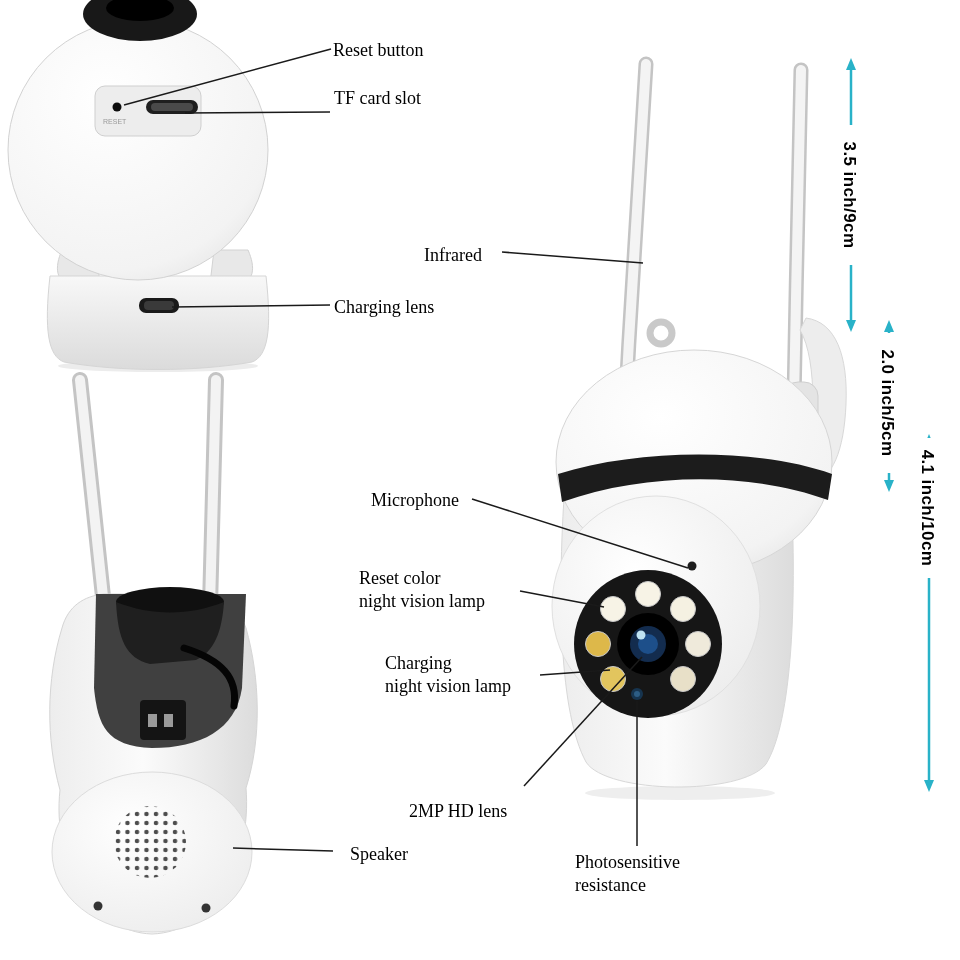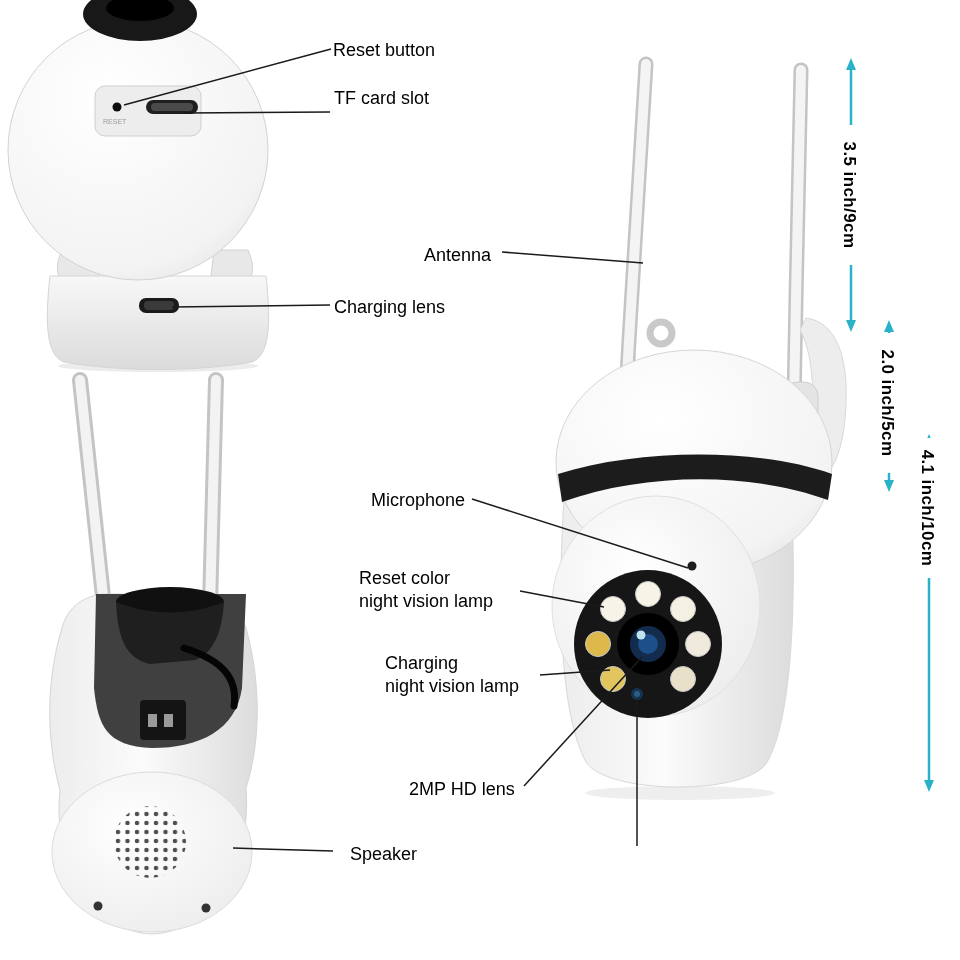--- a/index.html
+++ b/index.html
@@ -1,19 +1,19 @@
 <!DOCTYPE html>
 <html><head>
 <meta charset="utf-8">
 <style>
   html,body{margin:0;padding:0;background:#ffffff;}
   .canvas{position:relative;width:960px;height:960px;background:#ffffff;overflow:hidden;
           font-family:"Liberation Sans",sans-serif;}
   svg.art{position:absolute;left:0;top:0;}
-  .label{position:absolute;color:#000;font-size:18px;line-height:1.25;white-space:pre-line;}
+  .label{position:absolute;color:#000;font-size:18px;line-height:1.25;white-space:pre-line;font-family:Liberation Serif, serif;}
   .dim{position:absolute;width:140px;text-align:center;font-size:17px;font-weight:bold;color:#000;
        transform:rotate(90deg);transform-origin:center;background:#ffffff;letter-spacing:.4px;}
 </style>
 </head>
 <body>
 
 <div class="canvas">
 
 <svg class="art" width="960" height="960" viewBox="0 0 960 960">
   <defs>
@@ -149,27 +149,29 @@
     <polygon points="889,320 884,332 894,332" stroke="none"></polygon>
     <polygon points="889,492 884,480 894,480" stroke="none"></polygon>
     <line x1="929" y1="444" x2="929" y2="782"></line>
     <polygon points="929,434 924,446 934,446" stroke="none"></polygon>
     <polygon points="929,792 924,780 934,780" stroke="none"></polygon>
   </g>
 </svg>
 
 <div class="label" style="left:333px;top:39px">Reset button</div>
 <div class="label" style="left:334px;top:87px">TF card slot</div>
-<div class="label" style="left:424px;top:244px">Antenna</div>
+<div class="label" style="left:424px;top:244px">Infrared</div>
 <div class="label" style="left:334px;top:296px">Charging lens</div>
 <div class="label" style="left:371px;top:489px">Microphone</div>
 <div class="label" style="left:359px;top:567px">Reset color
 night vision lamp</div>
 <div class="label" style="left:385px;top:652px">Charging
 night vision lamp</div>
-<div class="label" style="left:409px;top:778px">2MP HD lens</div>
+<div class="label" style="left:409px;top:800px">2MP HD lens</div>
 <div class="label" style="left:350px;top:843px">Speaker</div>
+<div class="label" style="left:575px;top:851px">Photosensitive
+resistance</div>
 
 <div class="dim" style="left:779px;top:185px">3.5 inch/9cm</div>
 <div class="dim" style="left:817px;top:393px">2.0 inch/5cm</div>
 <div class="dim" style="left:857px;top:498px">4.1 inch/10cm</div>
 
 </div>
 
 </body></html>

